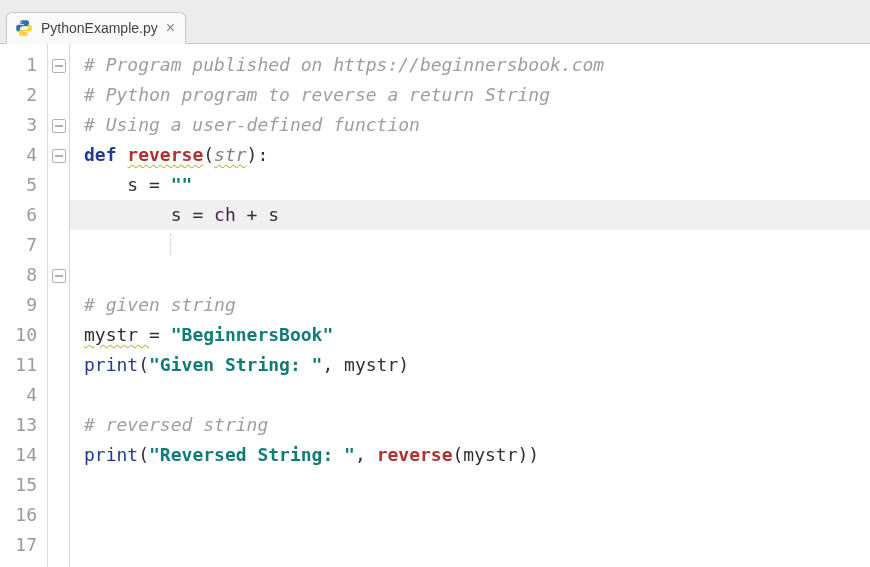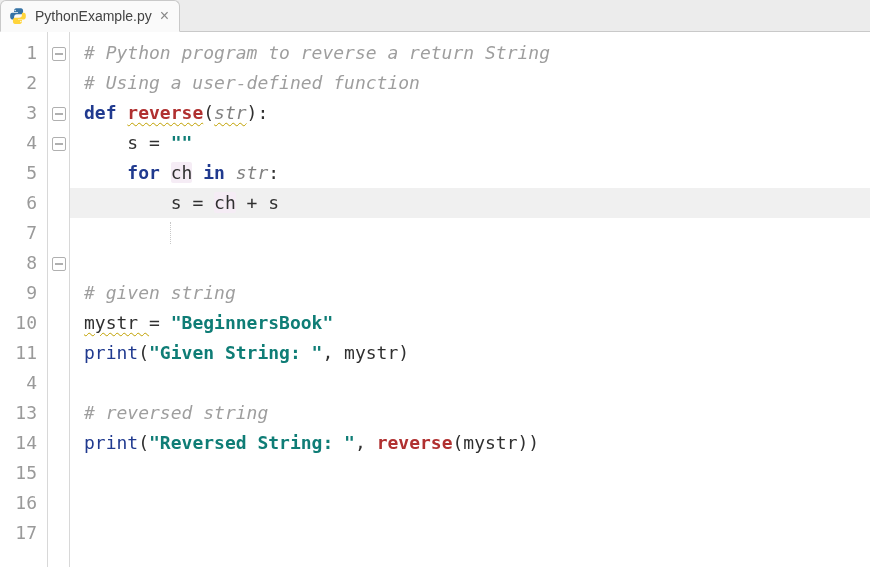--- a/index.html
+++ b/index.html
@@ -25,25 +25,26 @@
     --code-font: "Menlo", "Consolas", "DejaVu Sans Mono", monospace;
   }
   html, body {
     margin: 0; padding: 0;
     width: 870px; height: 567px;
     overflow: hidden;
     font-family: var(--code-font);
     background: #fff;
   }
   .tab-bar {
-    height: 32px;
+    height: 44px;
     background: var(--tab-bg);
     border-bottom: 1px solid var(--tab-border);
     display: flex;
     align-items: flex-end;
+    padding-left: 6px;
     box-sizing: border-box;
   }
   .tab {
     display: flex;
     align-items: center;
     gap: 8px;
     height: 30px;
     padding: 0 10px 0 8px;
     background: var(--tab-active-bg);
     border: 1px solid var(--tab-border);
@@ -202,25 +203,25 @@
       <div class="row"></div>
       <div class="row"></div>
       <div class="row"></div>
       <div class="row"></div>
       <div class="row"></div>
       <div class="row"></div>
       <div class="row"></div>
     </div>
   <div class="code-col" id="code-col">
       <div class="current-line-bg" style="top: 156px;"></div>
+      <div class="row"><span class="tok-comment"># Program published on https://beginnersbook.com</span></div>
       <div class="row"><span class="tok-comment"># Python program to reverse a return String</span></div>
       <div class="row"><span class="tok-comment"># Using a user-defined function</span></div>
       <div class="row"><span class="tok-kw">def </span><span class="tok-func wavy">reverse</span><span class="tok-punct">(</span><span class="tok-param wavy">str</span><span class="tok-punct">)</span><span class="tok-punct">:</span></div>
       <div class="row"><span class="tok-punct">    </span><span class="tok-ident">s </span><span class="tok-op">= </span><span class="tok-str">""</span></div>
-      <div class="row"><span class="tok-punct">    </span><span class="tok-kw">for </span><span class="tok-ident tok-hl">ch</span><span class="tok-kw"> in </span><span class="tok-param">str</span><span class="tok-punct">:</span></div>
       <div class="row"><span class="tok-punct">        </span><span class="tok-ident">s </span><span class="tok-op">= </span><span class="tok-ident tok-hl">ch</span><span class="tok-op"> + </span><span class="tok-ident">s</span></div>
       <div class="row"></div>
       <div class="row"></div>
       <div class="row"><span class="tok-comment"># given string</span></div>
       <div class="row"><span class="tok-ident wavy">mystr </span><span class="tok-op">= </span><span class="tok-str">"BeginnersBook"</span></div>
       <div class="row"><span class="tok-builtin">print</span><span class="tok-punct">(</span><span class="tok-str">"Given String: "</span><span class="tok-punct">, </span><span class="tok-ident">mystr</span><span class="tok-punct">)</span></div>
       <div class="row"></div>
       <div class="row"><span class="tok-comment"># reversed string</span></div>
       <div class="row"><span class="tok-builtin">print</span><span class="tok-punct">(</span><span class="tok-str">"Reversed String: "</span><span class="tok-punct">, </span><span class="tok-func">reverse</span><span class="tok-punct">(</span><span class="tok-ident">mystr</span><span class="tok-punct">)</span><span class="tok-punct">)</span></div>
       <div class="row"></div>

